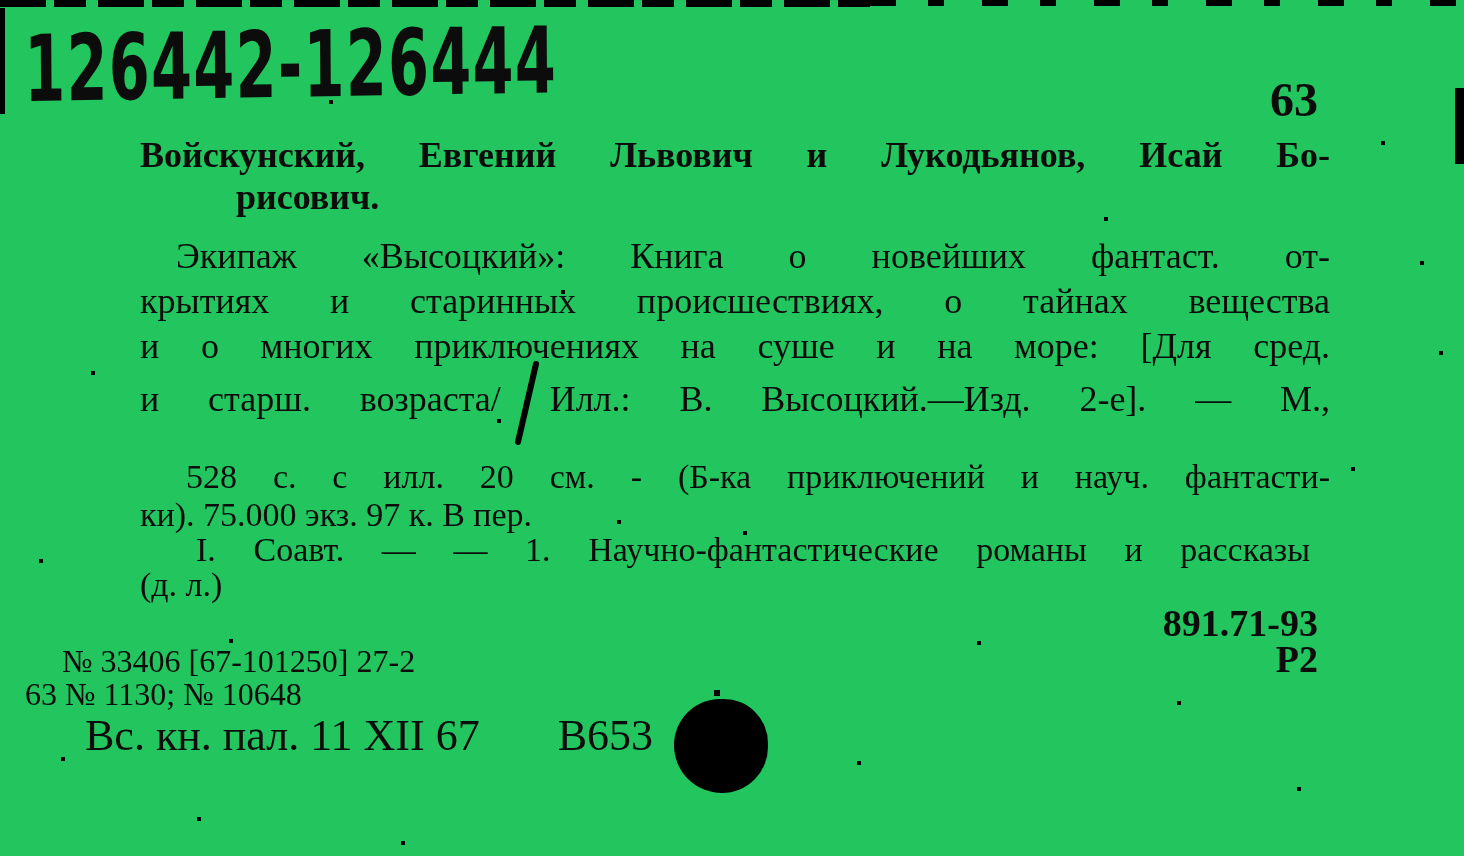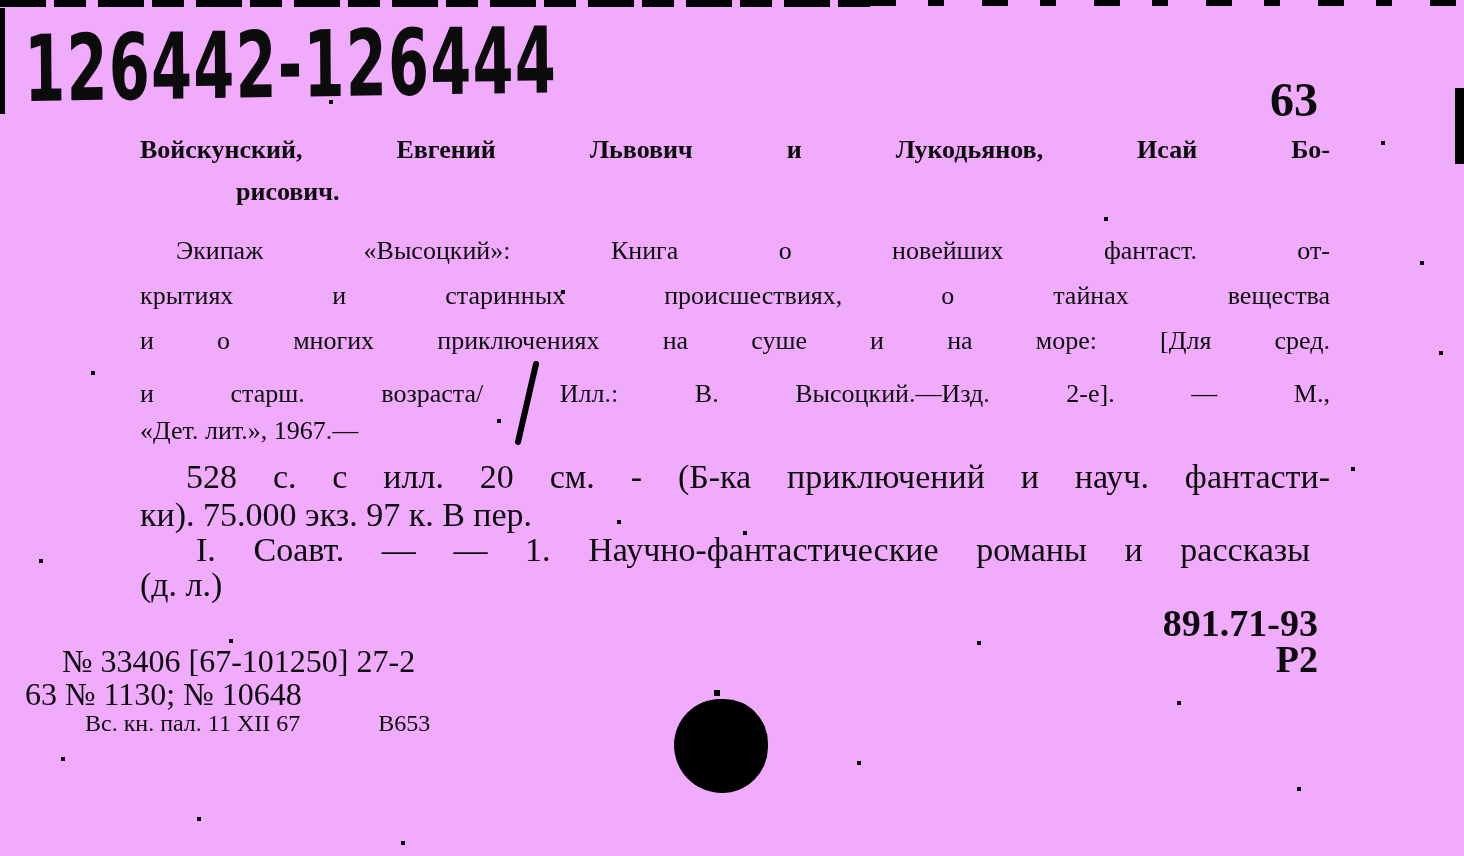--- a/index.html
+++ b/index.html
@@ -1,20 +1,20 @@
 <!DOCTYPE html>
 <html><head>
 <meta charset="utf-8">
 <style>
   html, body { margin: 0; padding: 0; background: #777; }
   #card {
     position: relative;
     width: 1464px;
     height: 856px;
-    background: #f0abfc;
+    background: #22c55e;
     overflow: hidden;
     font-family: "Liberation Serif", "DejaVu Serif", serif;
     color: #0c0c0c;
   }
 
   
   .torn-edge-dense {
     position: absolute; left: 0; top: 0; width: 870px; height: 7px;
     background: repeating-linear-gradient(90deg,
       #000 0 46px, transparent 46px 54px,
@@ -57,33 +57,33 @@
   .line {
     position: absolute;
     white-space: nowrap;
     line-height: 1.08;
   }
   .just {
     white-space: normal;
     text-align: justify;
     text-align-last: justify;
   }
-  .t40 { font-size: 26px; }
+  .t40 { font-size: 36px; }
   .t34 { font-size: 34px; }
   .t32 { font-size: 32px; }
   .bold { font-weight: bold; }
 
   .classification {
     position: absolute; right: 146px;
     font-size: 38px; font-weight: bold; line-height: 1;
   }
 
   .footer-row3 {
     position: absolute; left: 85px; top: 710px;
-    font-size: 24px; display: flex; column-gap: 78px; white-space: nowrap;
+    font-size: 44px; display: flex; column-gap: 78px; white-space: nowrap;
   }
 
   
   .hand-slash {
     position: absolute; left: 524px; top: 360px;
     width: 6px; height: 86px; background: #000;
     transform: rotate(13deg); border-radius: 3px;
   }
 
   
@@ -122,21 +122,20 @@
 
   <div class="page-number">63</div>
 
   <div class="line t40 bold just" style="left:140px; top:136px; width:1190px;">Войскунский, Евгений Львович и Лукодьянов, Исай Бо-</div>
   <div class="line t40 bold" style="left:236px; top:178px;">рисович.</div>
 
   <div class="line t40 just" style="left:176px; top:237px; width:1154px;">Экипаж «Высоцкий»: Книга о новейших фантаст. от-</div>
   <div class="line t40 just" style="left:140px; top:282px; width:1190px;">крытиях и старинных происшествиях, о тайнах вещества</div>
   <div class="line t40 just" style="left:140px; top:327px; width:1190px;">и о многих приключениях на суше и на море: [Для сред.</div>
   <div class="line t40 just" style="left:140px; top:380px; width:1190px;">и старш. возраста/ Илл.: В. Высоцкий.—Изд. 2-е]. — М.,</div>
-  <div class="line t40" style="left:140px; top:417px;">«Дет. лит.», 1967.—</div>
 
   <div class="hand-slash"></div>
 
   <div class="line t34 just" style="left:186px; top:459px; width:1144px;">528 с. с илл. 20 см. - (Б-ка приключений и науч. фантасти-</div>
   <div class="line t34" style="left:140px; top:497px;">ки). 75.000 экз. 97 к. В пер.</div>
 
   <div class="line t34 just" style="left:196px; top:532px; width:1114px;">I. Соавт. — — 1. Научно-фантастические романы и рассказы</div>
   <div class="line t34" style="left:140px; top:567px;">(д. л.)</div>
 
   <div class="classification" style="top:604px;">891.71-93</div>

